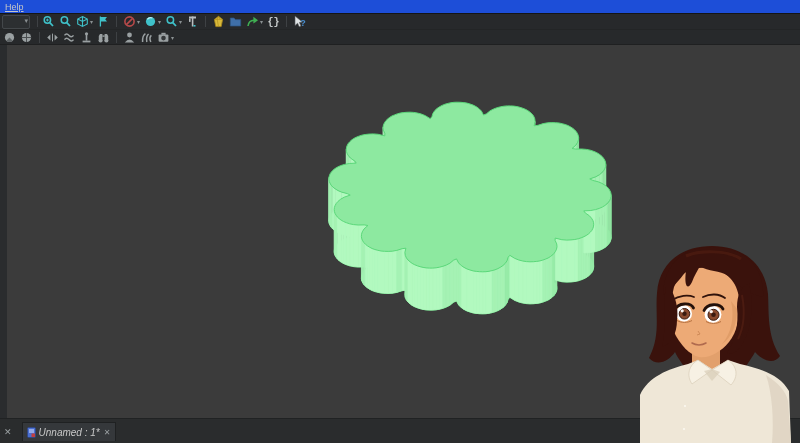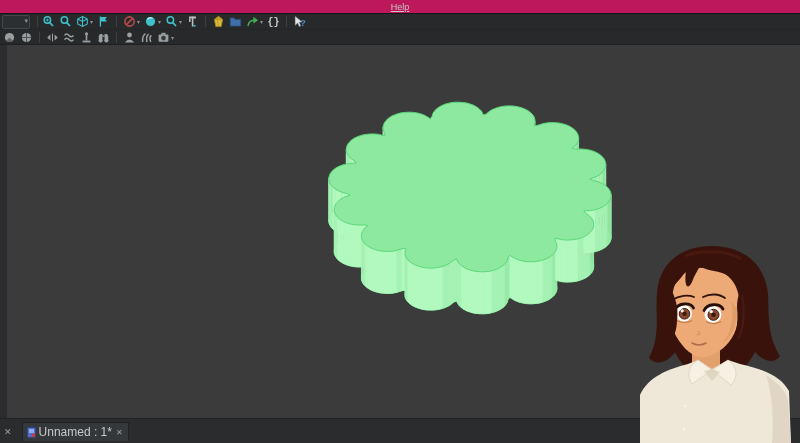--- a/index.html
+++ b/index.html
@@ -1,20 +1,20 @@
 <!DOCTYPE html>
 <html><head>
 <meta charset="utf-8">
 <style>
   html,body{margin:0;padding:0;background:#222;}
   .app{position:relative;width:800px;height:443px;overflow:hidden;
        font-family:"Liberation Sans",sans-serif;background:#3b3b3b;}
   
-  .menubar{position:absolute;left:0;top:0;width:800px;height:13px;background:#be185d;
-           border-bottom:1px solid #141516;display:flex;align-items:center;justify-content:center;}
+  .menubar{position:absolute;left:0;top:0;width:800px;height:13px;background:#1d4ed8;
+           border-bottom:1px solid #141516;display:flex;align-items:center;}
   .menu-item{color:#c6c6c6;font-size:9px;padding:0 5px;text-decoration:underline;cursor:default;}
   
   .toolbar{position:absolute;left:0;width:800px;background:#27292b;display:flex;align-items:center;}
   .tb1{top:14px;height:15px;border-bottom:1px solid #232526;}
   .tb2{top:30px;height:14px;border-bottom:1px solid #1f2021;}
   .combo{width:26px;height:12px;background:#2c2f31;border:1px solid #43474a;border-radius:2px;
          margin-left:2px;margin-right:4px;position:relative;}
   .combo .arr{position:absolute;right:1px;top:-1px;font-size:7px;color:#8a9092;line-height:12px;}
   .tbicons{display:flex;align-items:center;gap:2px;}
   .tbtn{display:flex;align-items:center;justify-content:center;height:14px;padding:0 1px;cursor:default;}
@@ -24,21 +24,21 @@
   
   .main{position:absolute;left:0;top:45px;width:800px;height:373px;background:#3b3b3b;}
   .left-strip{position:absolute;left:0;top:0;width:7px;height:373px;background:#2a2c2e;}
   #scene{position:absolute;left:0;top:0;}
   
   .tabbar{position:absolute;left:0;top:418px;width:800px;height:25px;background:#2a2c2d;
           border-top:1px solid #202223;display:flex;align-items:center;z-index:2;}
   .xbtn{color:#9aa0a2;font-size:9px;padding:0 4px;cursor:default;}
   .tab{display:flex;align-items:center;height:18px;background:#35383b;border:1px solid #1f2122;
        border-bottom:none;margin-left:6px;padding:0 4px;gap:3px;}
-  .tab-title{color:#c8c8c8;font-size:12px;white-space:nowrap;}
+  .tab-title{color:#c8c8c8;font-size:10px;white-space:nowrap;font-style:italic;}
   .tab .xbtn{padding:0 1px;font-size:8px;}
   
   #chara{position:absolute;left:628px;top:243px;z-index:5;}
 </style>
 </head>
 <body>
 
 <div class="app">
 
   <div class="menubar">

